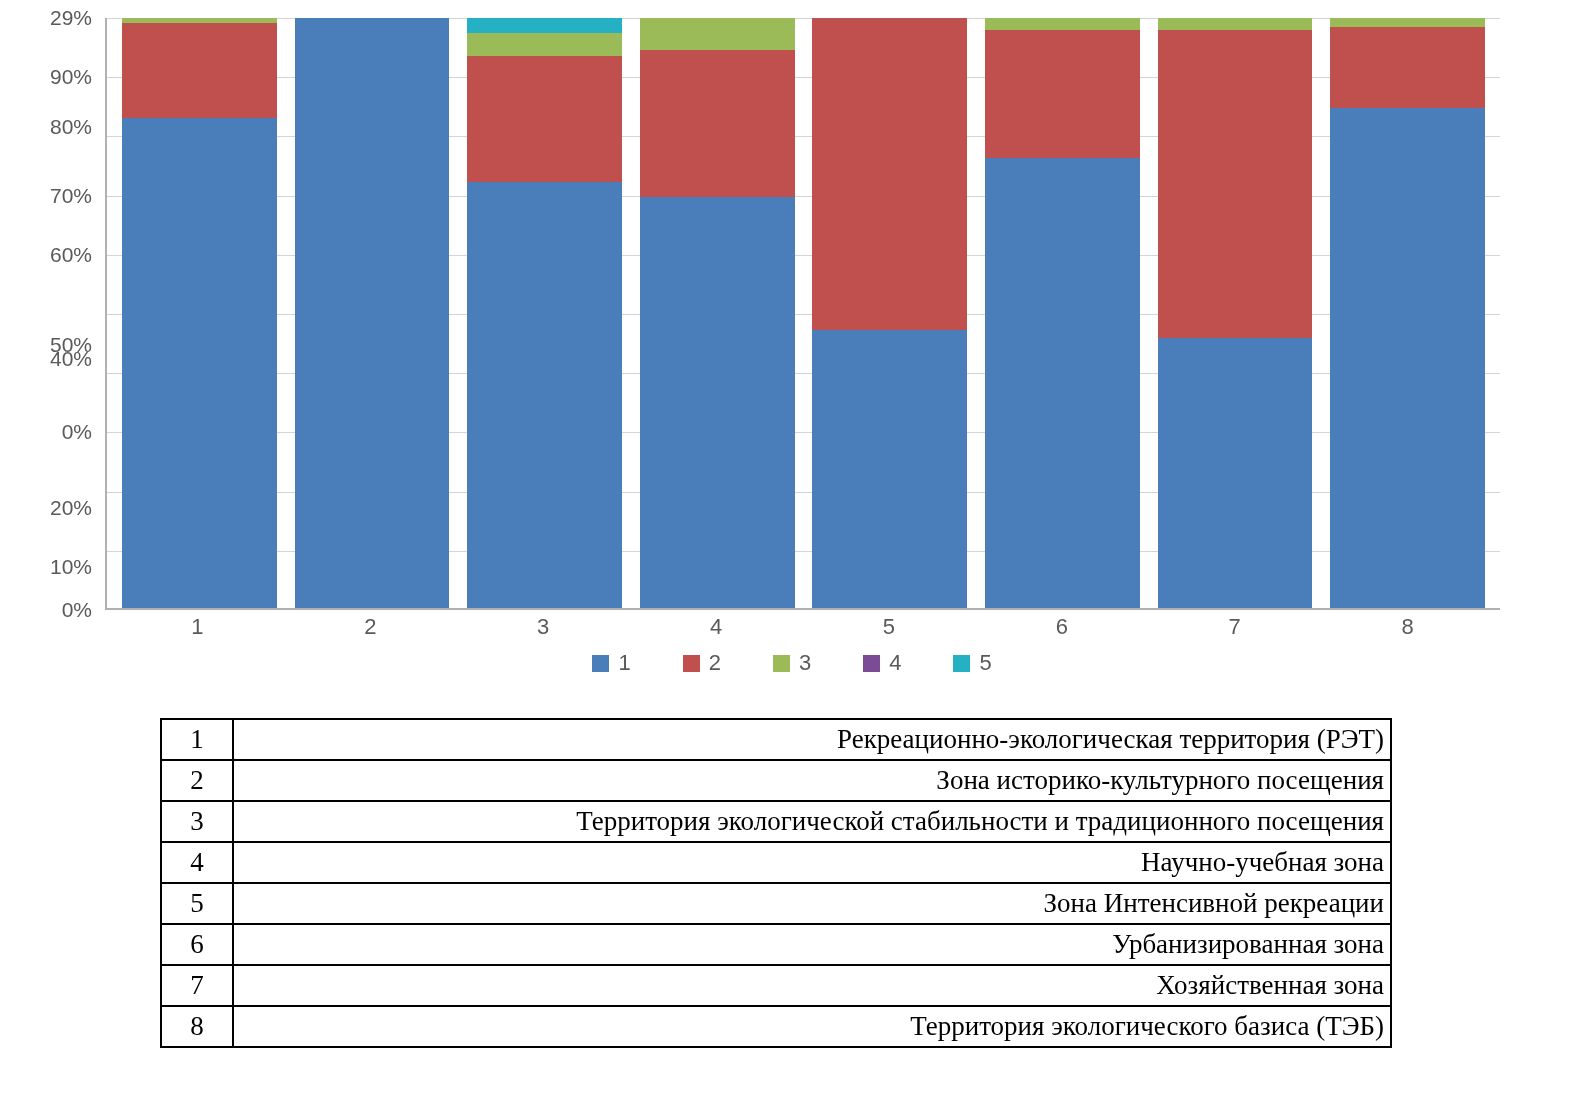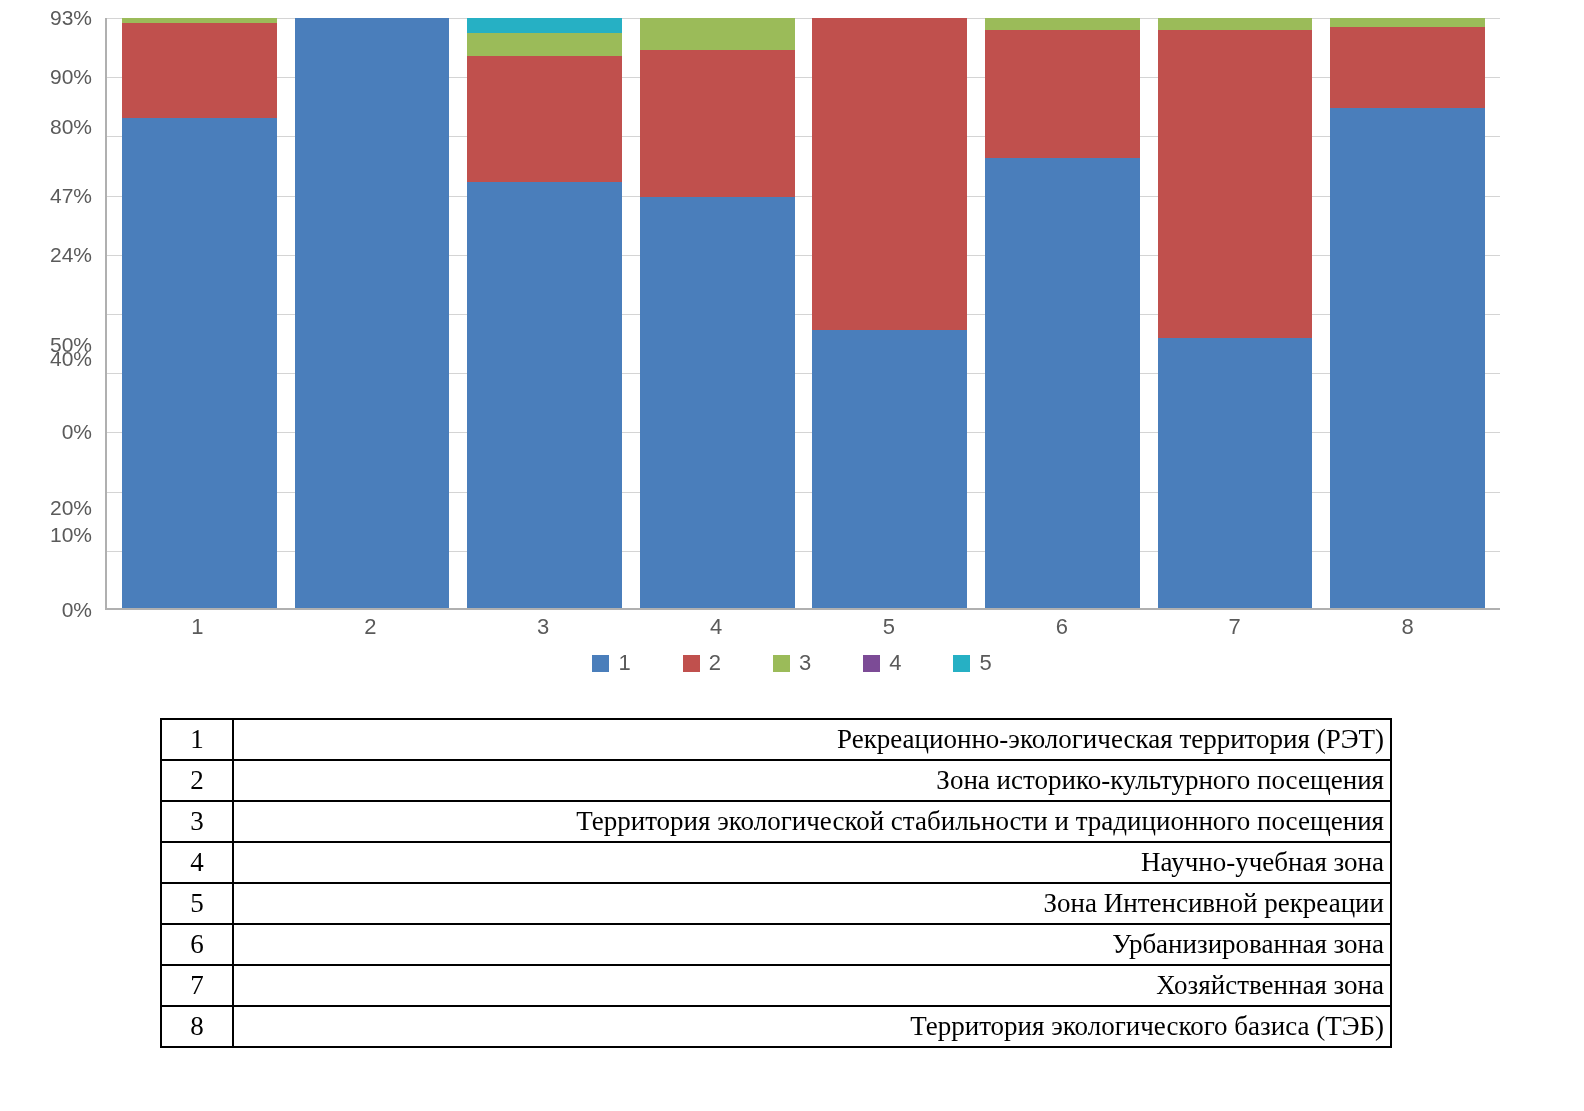--- a/index.html
+++ b/index.html
@@ -160,30 +160,30 @@
   }
 </style>
 </head>
 <body>
 
 <div id="chart-block">
   <div id="plot-wrap">
 
     <div id="y-axis">
         <div class="y-tick" style="top: 592px;">0%</div>
-        <div class="y-tick" style="top: 517px;">10%</div>
+        <div class="y-tick" style="top: 549px;">10%</div>
         <div class="y-tick" style="top: 473.6px; margin-top: 16px;">20%</div>
         <div class="y-tick" style="top: 414.4px;">0%</div>
         <div class="y-tick" style="top: 341px;">40%</div>
         <div class="y-tick" style="top: 296px; margin-top: 31px;">50%</div>
-        <div class="y-tick" style="top: 236.8px;">24%</div>
-        <div class="y-tick" style="top: 177.6px;">47%</div>
+        <div class="y-tick" style="top: 236.8px;">60%</div>
+        <div class="y-tick" style="top: 177.6px;">70%</div>
         <div class="y-tick" style="top: 109px;">80%</div>
         <div class="y-tick" style="top: 59.2px; text-align: center;">90%</div>
-        <div class="y-tick" style="top: 0px;">93%</div>
+        <div class="y-tick" style="top: 0px;">29%</div>
       </div>
 
     <div id="plot">
       <div id="gridlines">
           <div class="gridline" style="top: 532.8px;"></div>
           <div class="gridline" style="top: 473.6px;"></div>
           <div class="gridline" style="top: 414.4px;"></div>
           <div class="gridline" style="top: 355.2px;"></div>
           <div class="gridline" style="top: 296px;"></div>
           <div class="gridline" style="top: 236.8px;"></div>

